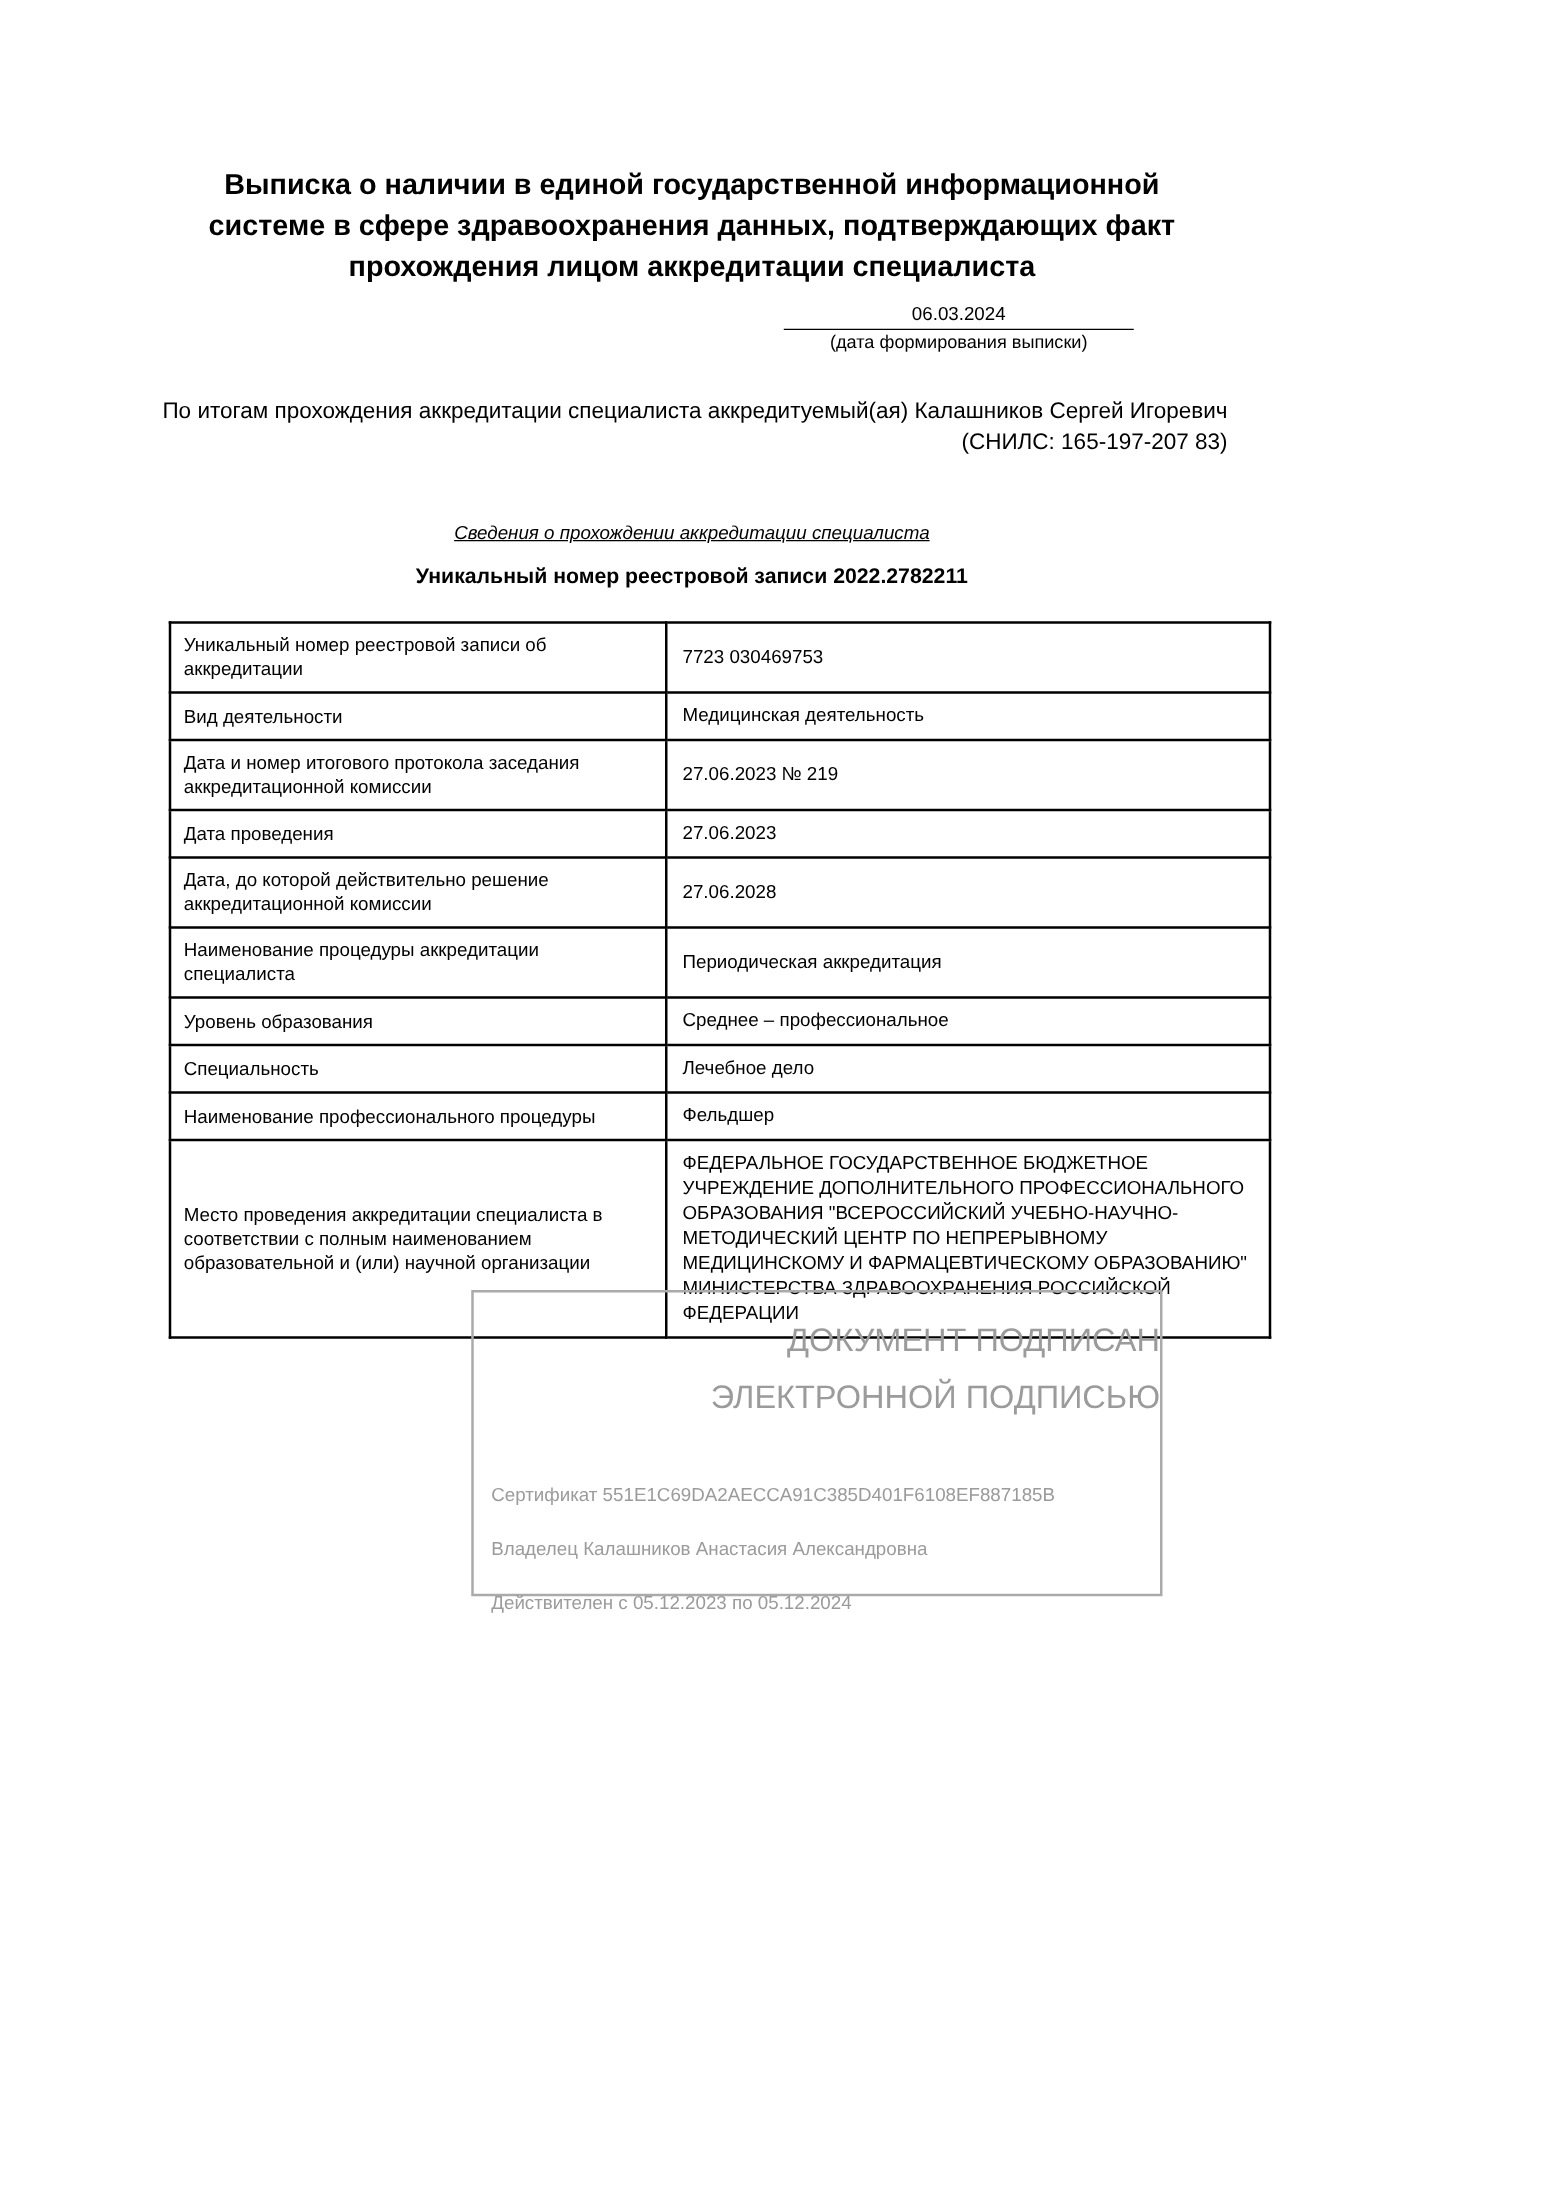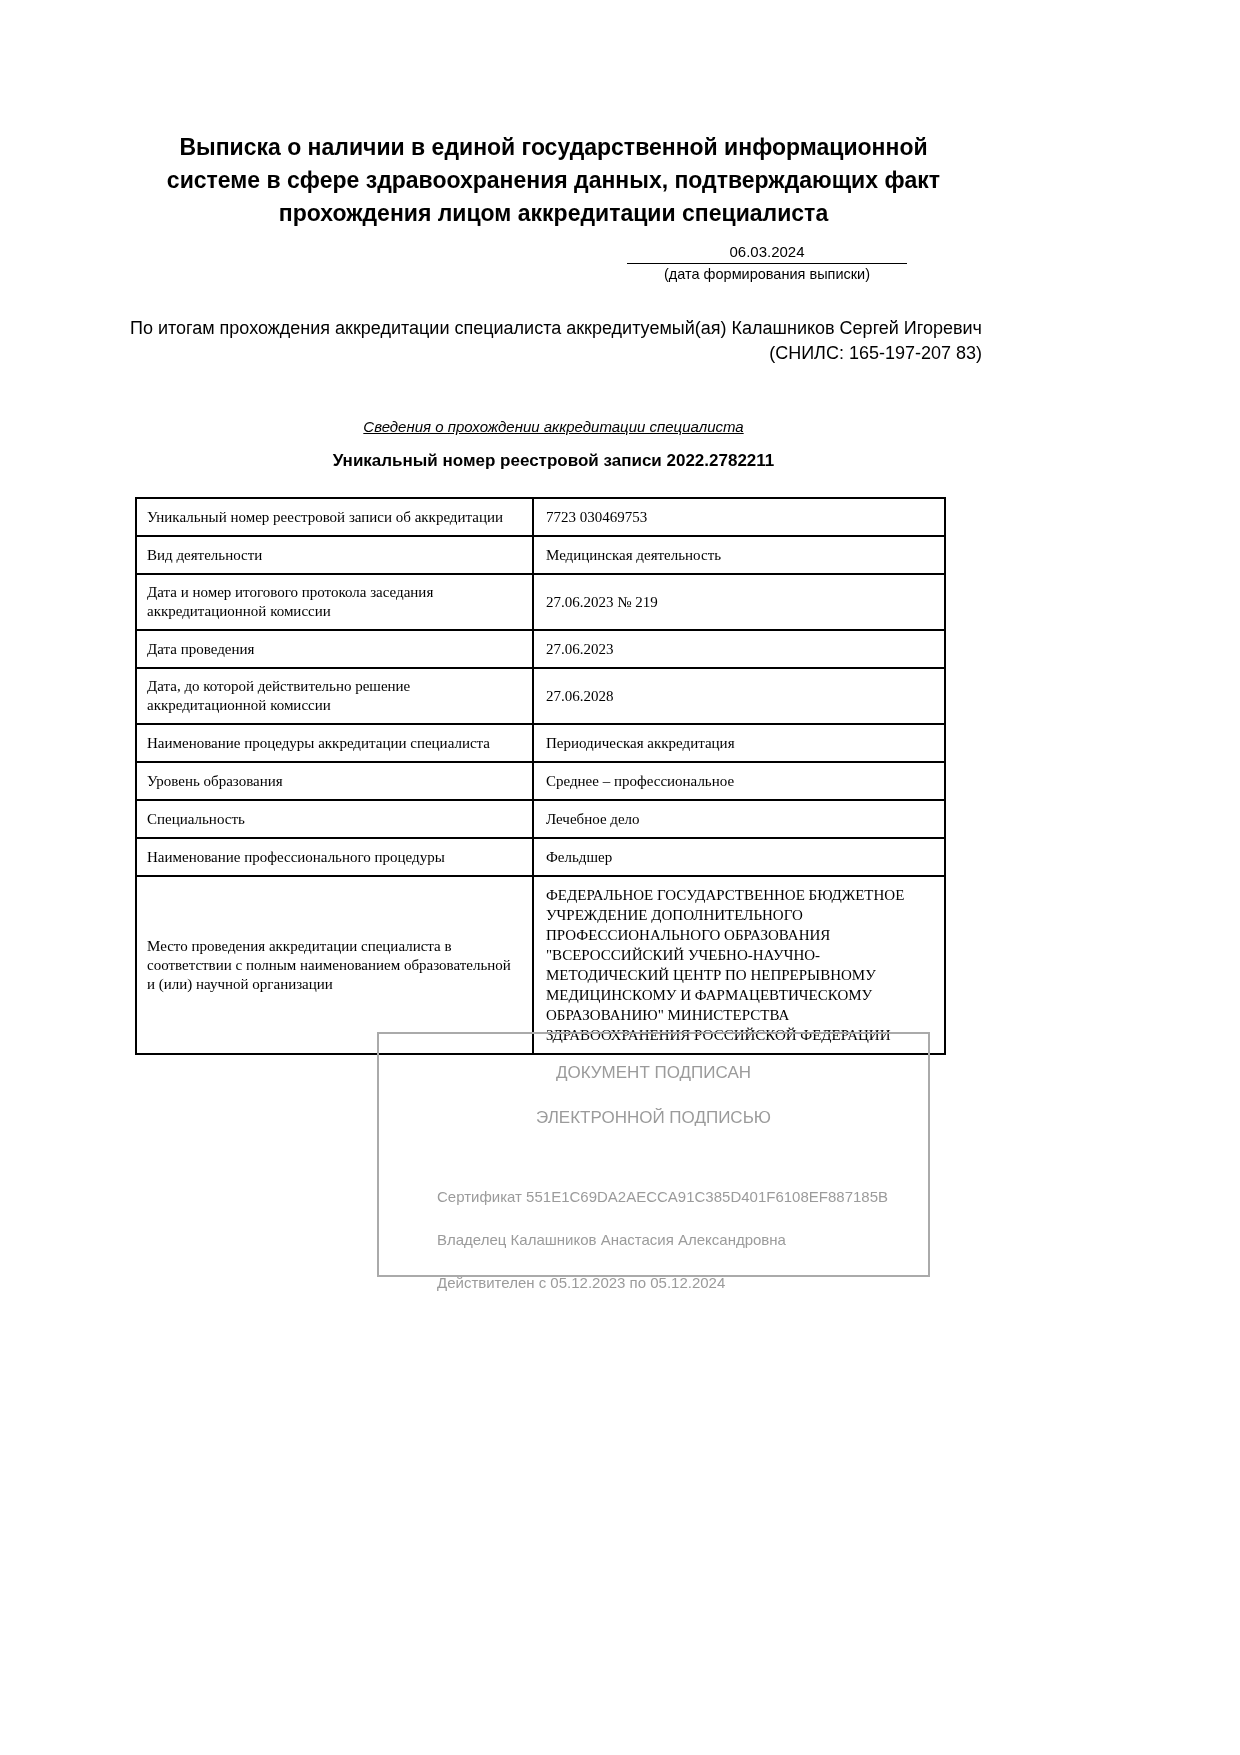--- a/index.html
+++ b/index.html
@@ -74,25 +74,24 @@
     left: 0;
     width: 100%;
     text-align: center;
     font-size: 17px;
     font-weight: bold;
   }
   table.acc-table {
     position: absolute;
     top: 497px;
     left: 0;
-    width: 811px;
+    width: 882px;
     border-collapse: collapse;
     font-size: 15px;
     line-height: 19px;
-    font-family: Liberation Serif, serif;
   }
   table.acc-table td {
     border: 2px solid #000000;
     vertical-align: middle;
     padding: 8px 10px;
   }
   table.acc-table td.col-label {
     width: 375px;
   }
   table.acc-table td.col-value {
@@ -103,33 +102,32 @@
     position: absolute;
     top: 1032px;
     left: 242px;
     width: 553px;
     height: 245px;
     border: 2px solid #aaaaaa;
     box-sizing: border-box;
     color: #9b9b9b;
   }
   .signature-title {
-    text-align: center;
-    font-size: 17px;
+    text-align: right;
+    font-size: 26px;
     margin-top: 16px;
     line-height: 45px;
   }
   .signature-details {
     margin-top: 48px;
     padding-left: 14px;
     font-size: 15px;
   }
   .signature-details div {
     margin-bottom: 26px;
-    margin-left: 44px;
   }
 </style>
 </head>
 <body>
 
 <div class="page">
   <div class="content">
 
     <div class="doc-title">
       <div>Выписка о наличии в единой государственной информационной</div>

